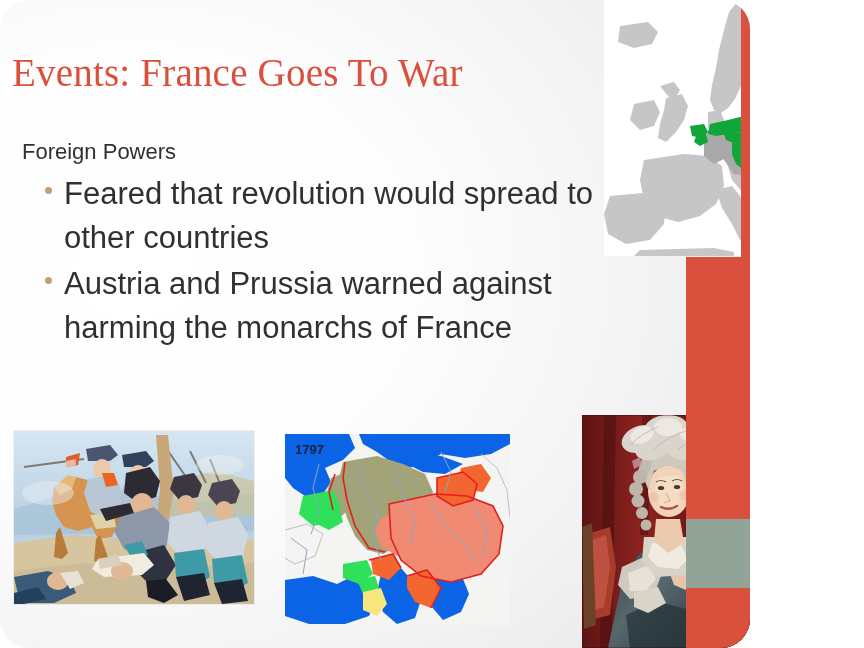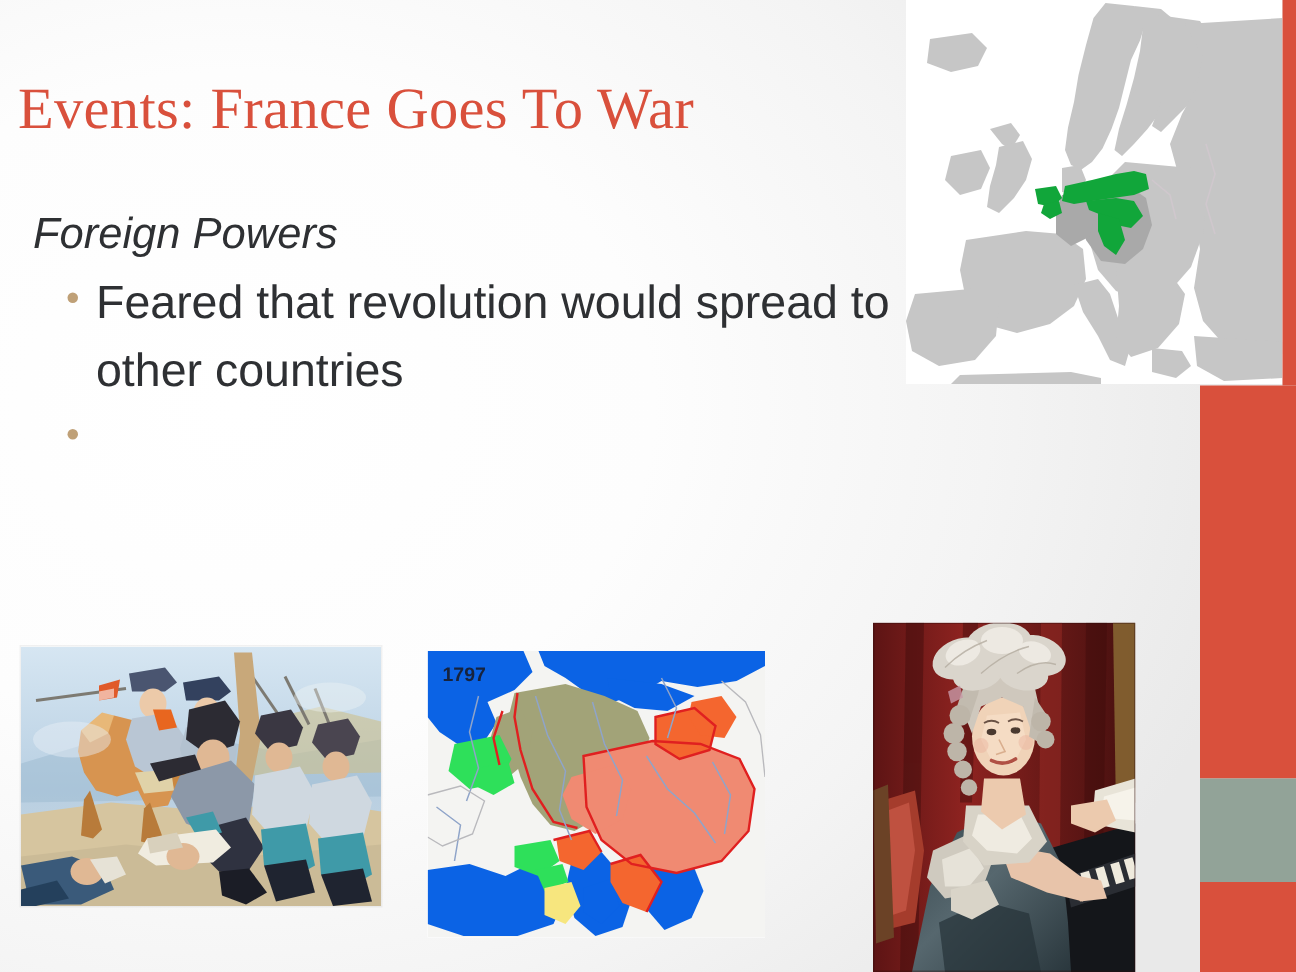--- a/index.html
+++ b/index.html
@@ -2,26 +2,27 @@
 <html><head>
 <meta charset="utf-8">
 <style>
   html, body {
     margin: 0;
     padding: 0;
     background: #ffffff;
   }
   #slide {
     position: relative;
-    width: 864px;
+    width: 750px;
     height: 648px;
     overflow: hidden;
     font-family: "Liberation Sans", sans-serif;
     background:
       radial-gradient(ellipse 700px 560px at 18% 42%, #ffffff 0%, #fdfdfd 40%, #f4f4f4 72%, #e9e9e9 100%);
+    border-radius: 29px;
   }
 
   
   .bar {
     position: absolute;
     z-index: 3;
   }
   #bar-top-strip {
     right: 0;
     top: 0;
@@ -62,25 +63,24 @@
 
   
   #body-block {
     position: absolute;
     left: 20px;
     top: 138px;
     width: 600px;
     color: #2e3033;
   }
   #level1 {
-    font-size: 29px;
+    font-size: 22px;
     line-height: 1.25;
     margin: 0 0 6px 2px;
     color: #2e3033;
-    font-style: italic;
   }
   ul.bullets {
     list-style: none;
     margin: 0;
     padding: 0 0 0 44px;
   }
   ul.bullets li {
     position: relative;
     font-size: 31px;
     line-height: 1.43;
@@ -203,20 +203,21 @@
 
   <div id="body-block">
     <div id="level1" style="color: rgb(46, 48, 51);">Foreign Powers</div>
     <ul class="bullets">
       <li style="color: rgb(46, 48, 51);">
         <span class="dot" style="background: rgb(191, 160, 119);"></span>
         <span>Feared that revolution would spread to other countries</span>
       </li>
       <li style="color: rgb(46, 48, 51);">
         <span class="dot" style="background: rgb(191, 160, 119);"></span>
+        <span>Austria and Prussia warned against harming the monarchs of France</span>
       </li>
     </ul>
   </div>
 
   <div class="pic" id="pic-battle">
     <svg viewBox="0 0 240 173" preserveAspectRatio="none">
       <defs>
         <linearGradient id="skyg" x1="0" y1="0" x2="0" y2="1">
           <stop offset="0%" stop-color="#d6e6f2"></stop>
           <stop offset="55%" stop-color="#b8cfe2"></stop>

